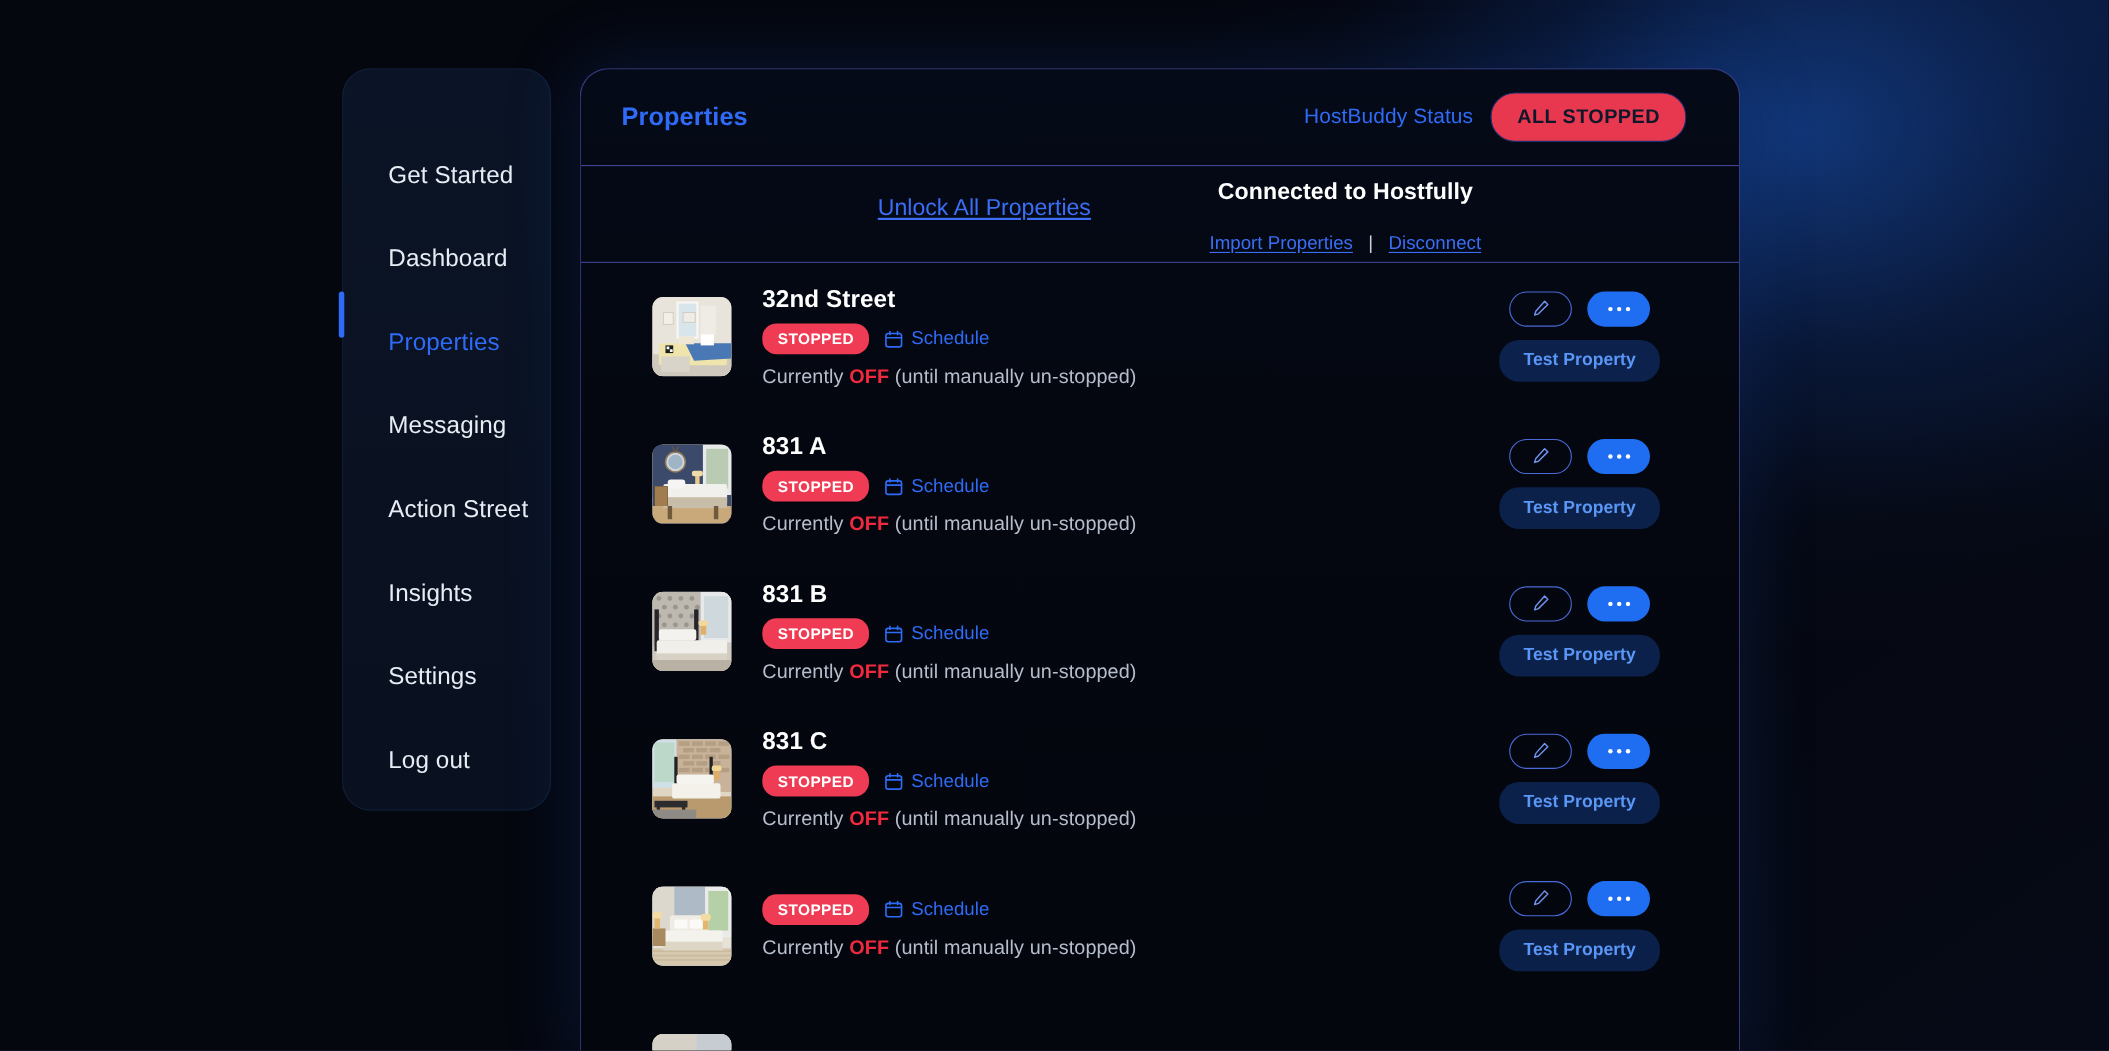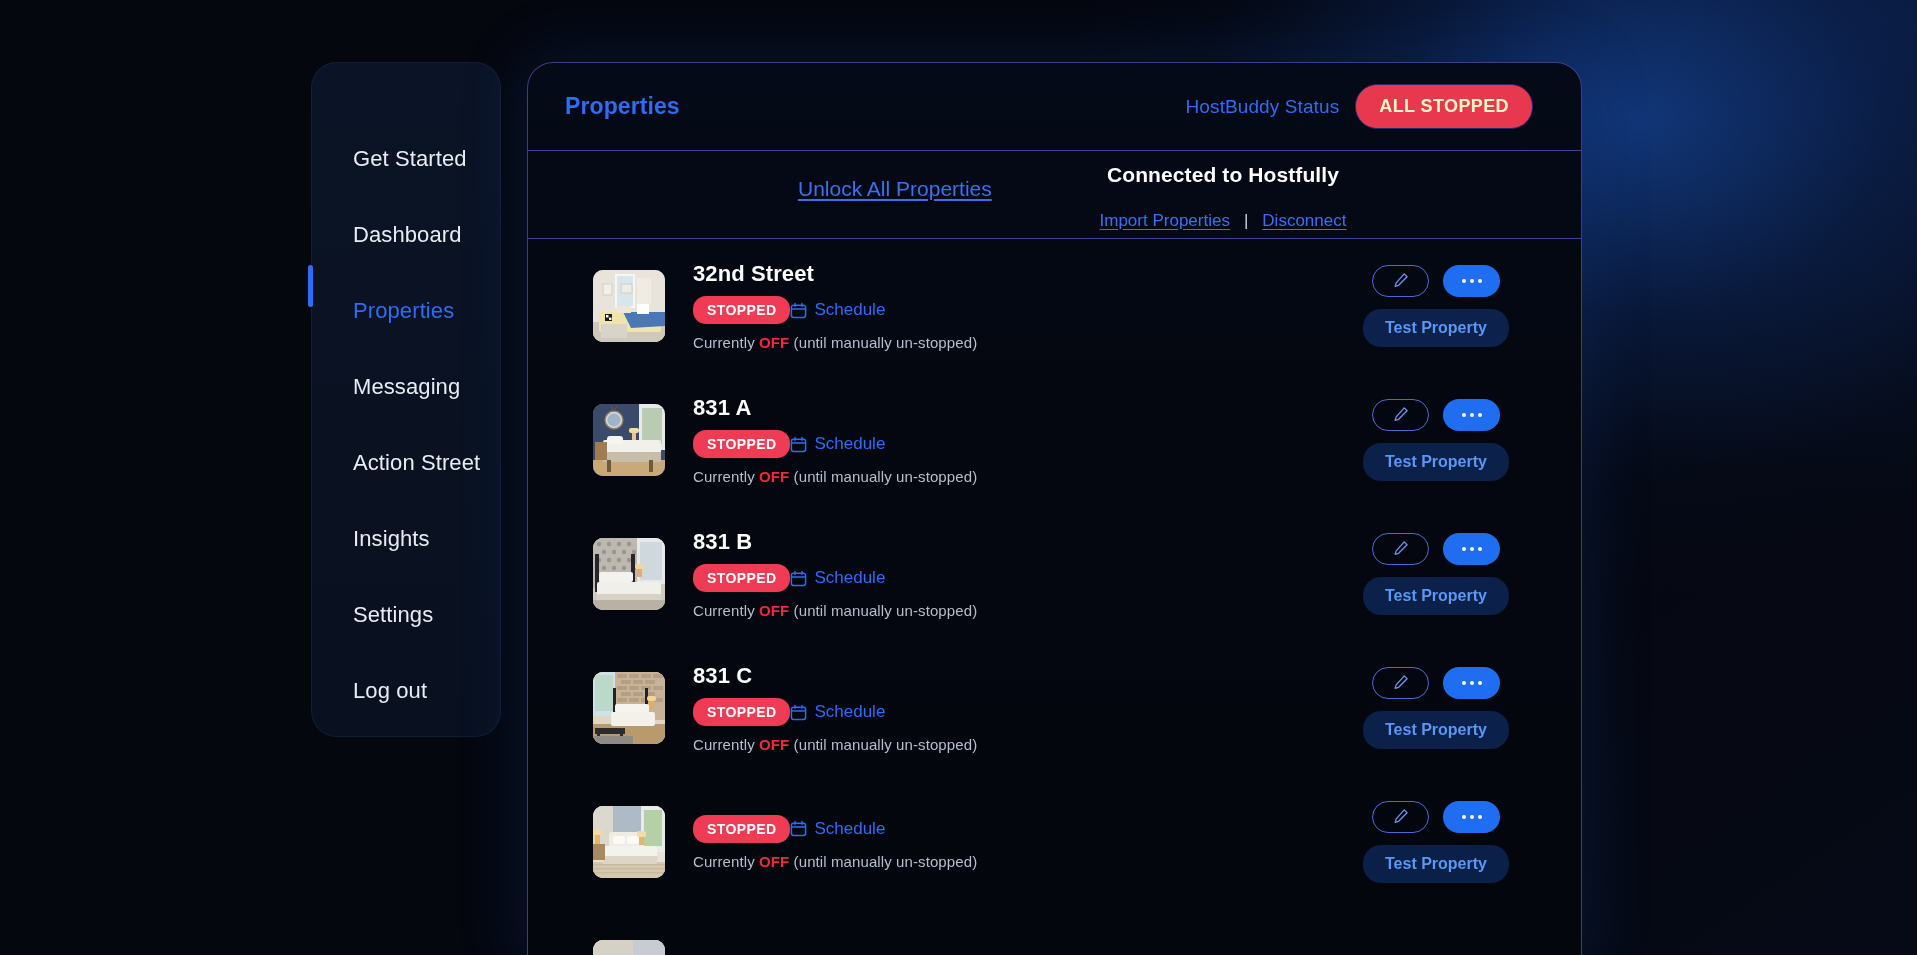--- a/index.html
+++ b/index.html
@@ -97,21 +97,21 @@
     align-items: center;
     gap: 16px;
   }
   #hb-status-label {
     font-size: 19px;
     color: #2f6bf6;
     letter-spacing: 0.1px;
   }
   #all-stopped-badge {
     background: #e8384f;
-    color: #fef9c3;
+    color: #0f172a;
     font-size: 18px;
     font-weight: 700;
     letter-spacing: 0.4px;
     padding: 11px 23px;
     border-radius: 22px;
     border: 1px solid #1f2d6e;
     cursor: pointer;
     white-space: nowrap;
   }
 
@@ -185,20 +185,21 @@
   .prop-name {
     font-size: 22px;
     color: #ffffff;
     font-weight: 700;
     letter-spacing: 0.1px;
     margin-bottom: 9px;
   }
   .prop-meta {
     display: flex;
     align-items: center;
+    gap: 14px;
     margin-bottom: 10px;
     text-align: center;
   }
   .stopped-badge {
     background: #ef3b53;
     color: #ffffff;
     font-size: 14px;
     font-weight: 700;
     letter-spacing: 0.4px;
     padding: 6px 14px;
@@ -209,21 +210,21 @@
     display: inline-flex;
     align-items: center;
     gap: 7px;
     color: #2f6bf6;
     font-size: 17px;
     cursor: pointer;
     white-space: nowrap;
   }
   .schedule-link svg { display: block; }
   .prop-sub {
-    font-size: 15px;
+    font-size: 18px;
     color: #b6bdcc;
     letter-spacing: 0.1px;
     white-space: nowrap;
   }
   .prop-sub .off { color: #f0293f; font-weight: 600; }
 
   .prop-actions {
     flex: 0 0 auto;
     width: 210px;
     margin-right: 40px;

